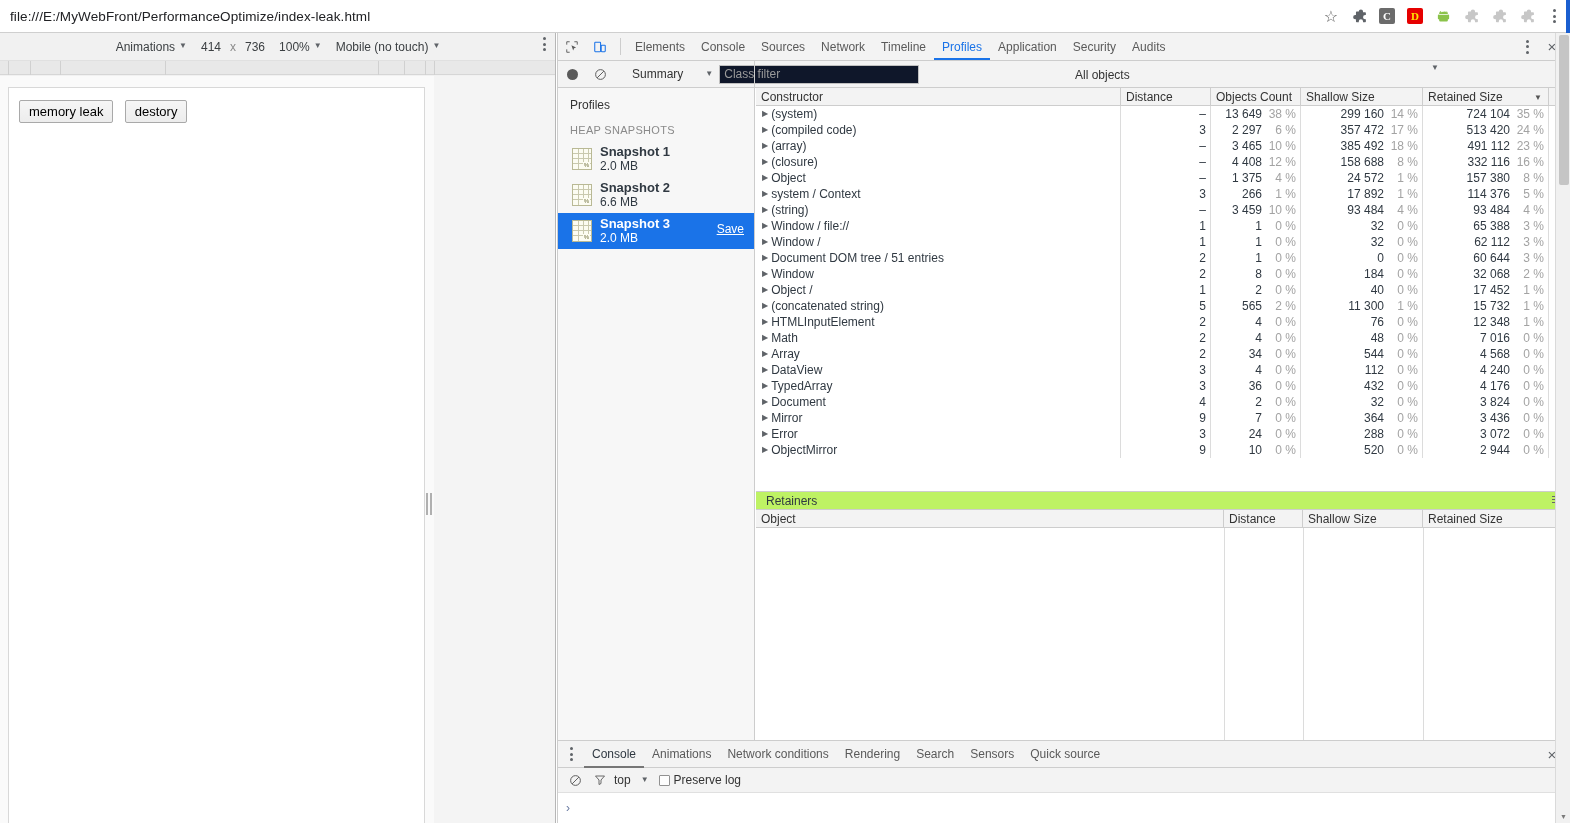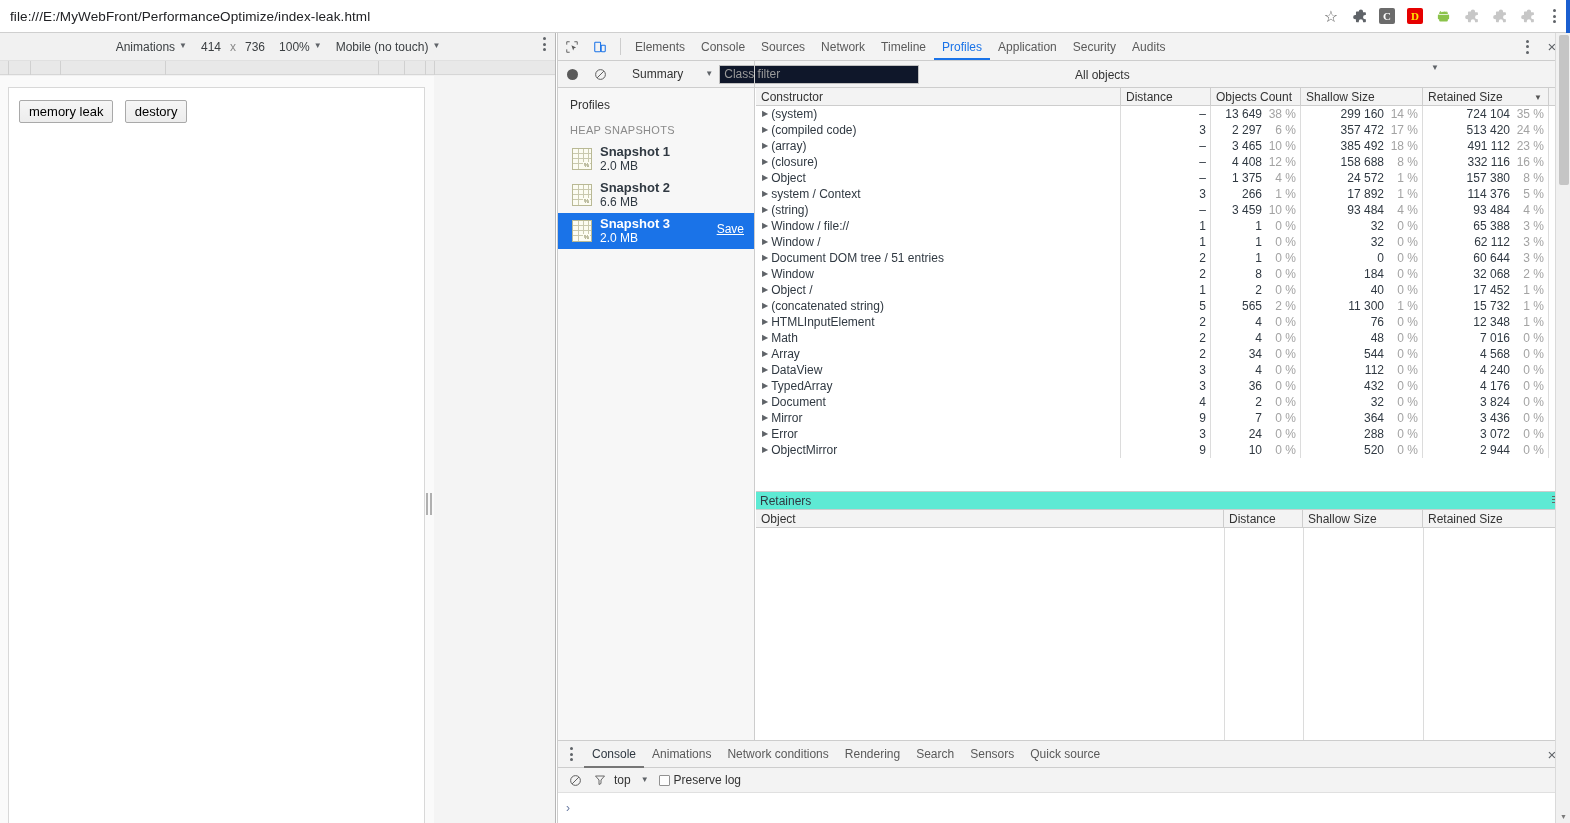--- a/index.html
+++ b/index.html
@@ -216,22 +216,22 @@
     position: absolute; left: 2px; top: 12px; width: 9px; height: 90px; background: #b4b4b4; border-radius: 1px;
   }
   .sb-arrow { position: absolute; left: 0; width: 13px; height: 12px; display: flex;
     align-items: center; justify-content: center; font-size: 7px; color: #7a7a7a; }
 
   #retainers {
     position: absolute; left: 198px; top: 458px; width: 815px; height: 282px;
     background: #fff; border-top: 1px solid #cdcdcd;
   }
   #retainers-bar {
-    height: 18px; background: #5eead4; border-bottom: 1px solid #cdcdcd;
-    display: flex; align-items: center; padding-left: 4px; position: relative;
+    height: 18px; background: #bef264; border-bottom: 1px solid #cdcdcd;
+    display: flex; align-items: center; padding-left: 10px; position: relative;
   }
   .hamb { position: absolute; right: 8px; top: 4px; display: flex; flex-direction: column; gap: 2px; }
   .hamb i { width: 11px; height: 1px; background: #666; display: block; }
   .ret-body { height: 245px; background: #fff; display: flex; }
   .ret-col-sep { width: 1px; background: #dcdcdc; height: 100%; }
 
   
   #drawer {
     position: absolute; left: 0; bottom: 0; width: 1013px; height: 83px;
     background: #fff; border-top: 1px solid #cdcdcd;

